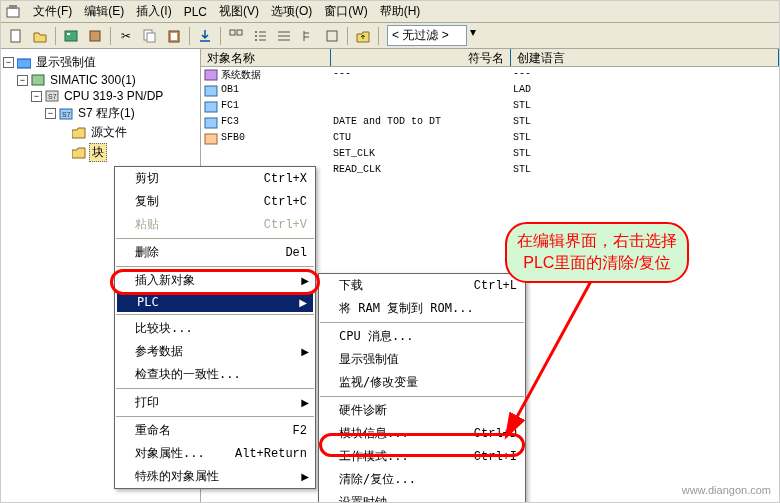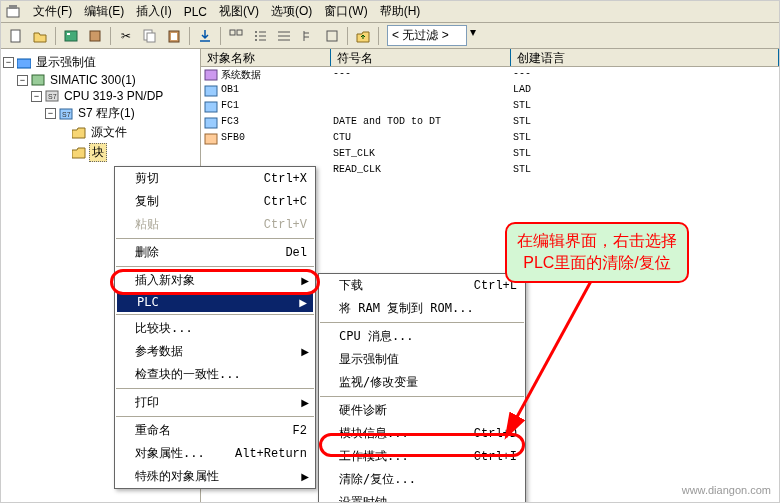--- a/index.html
+++ b/index.html
@@ -25,40 +25,40 @@
 .tree-item .toggle { width: 11px; height: 11px; border: 1px solid #666; display: inline-flex; align-items: center; justify-content: center; font-size: 9px; line-height: 1; margin-right: 2px; background: #fff; }
 .tree-item .icon { width: 16px; height: 14px; display: inline-flex; align-items: center; justify-content: center; margin-right: 2px; }
 .tree-item .label { padding: 0 2px; }
 .tree-item .selected { background: #f9e79f; border: 1px dotted #666; padding: 0 2px; }
 
 
 .listview { flex: 1; background: #fff; }
 .listview .header { display: flex; background: #ece9d8; border-bottom: 1px solid #aca899; height: 18px; }
 .listview .header .col { padding: 1px 6px; border-right: 1px solid #0369a1; font-size: 12px; }
 .listview .header .col.name { width: 130px; }
-.listview .header .col.sym { width: 180px; }
+.listview .header .col.sym { width: 180px; text-align: right; }
 .listview .header .col.lang { flex: 1; }
 .listview .rows { }
 .listview .row { display: flex; padding: 1px 0; font-family: "Courier New", monospace; font-size: 10px; }
 .listview .row .icon { width: 16px; height: 14px; display: inline-flex; align-items: center; justify-content: center; margin: 0 2px; }
 .listview .row .name { width: 112px; }
 .listview .row .sym { width: 180px; }
 .listview .row .lang { }
 
 
 .context-menu { position: absolute; background: #fff; border: 1px solid #666; box-shadow: 2px 2px 4px rgba(0,0,0,0.3); z-index: 10; }
 .context-menu .item { display: flex; align-items: center; padding: 3px 8px 3px 20px; cursor: default; position: relative; min-width: 180px; }
 .context-menu .item.disabled { color: #aca899; }
 .context-menu .item .label { flex: 1; font-family: "SimSun", monospace; }
 .context-menu .item .shortcut { margin-left: 20px; font-family: "Courier New", monospace; }
 .context-menu .item .arrow { position: absolute; right: 6px; font-size: 10px; }
 .context-menu .separator { height: 1px; background: #aca899; margin: 2px 1px; }
 .context-menu .item.highlighted { background: #0a246a; color: #fff; margin: 0 2px; }
 .highlight-border { position: absolute; border: 3px solid #ff0000; border-radius: 14px; pointer-events: none; z-index: 15; }
-.highlight-text { position: absolute; background: #d4f7d4; border: 2px solid #ff0000; border-radius: 10px; padding: 6px 10px; color: #ff0000; font-size: 16px; text-align: center; line-height: 1.4; z-index: 20; }
+.highlight-text { position: absolute; background: #d4f7d4; border: 2px solid #ff0000; border-radius: 22px; padding: 6px 10px; color: #ff0000; font-size: 16px; text-align: center; line-height: 1.4; z-index: 20; }
 .arrow-svg { position: absolute; z-index: 18; pointer-events: none; }
 .watermark { position: absolute; bottom: 6px; right: 8px; color: #999; font-size: 11px; font-family: Arial; }
 </style>
 </head>
 <body>
 
 <div class="menubar">
   <span class="icon">
       <svg width="14" height="14">
         <rect x="1" y="3" width="12" height="9" fill="#fff" stroke="#555"></rect>

